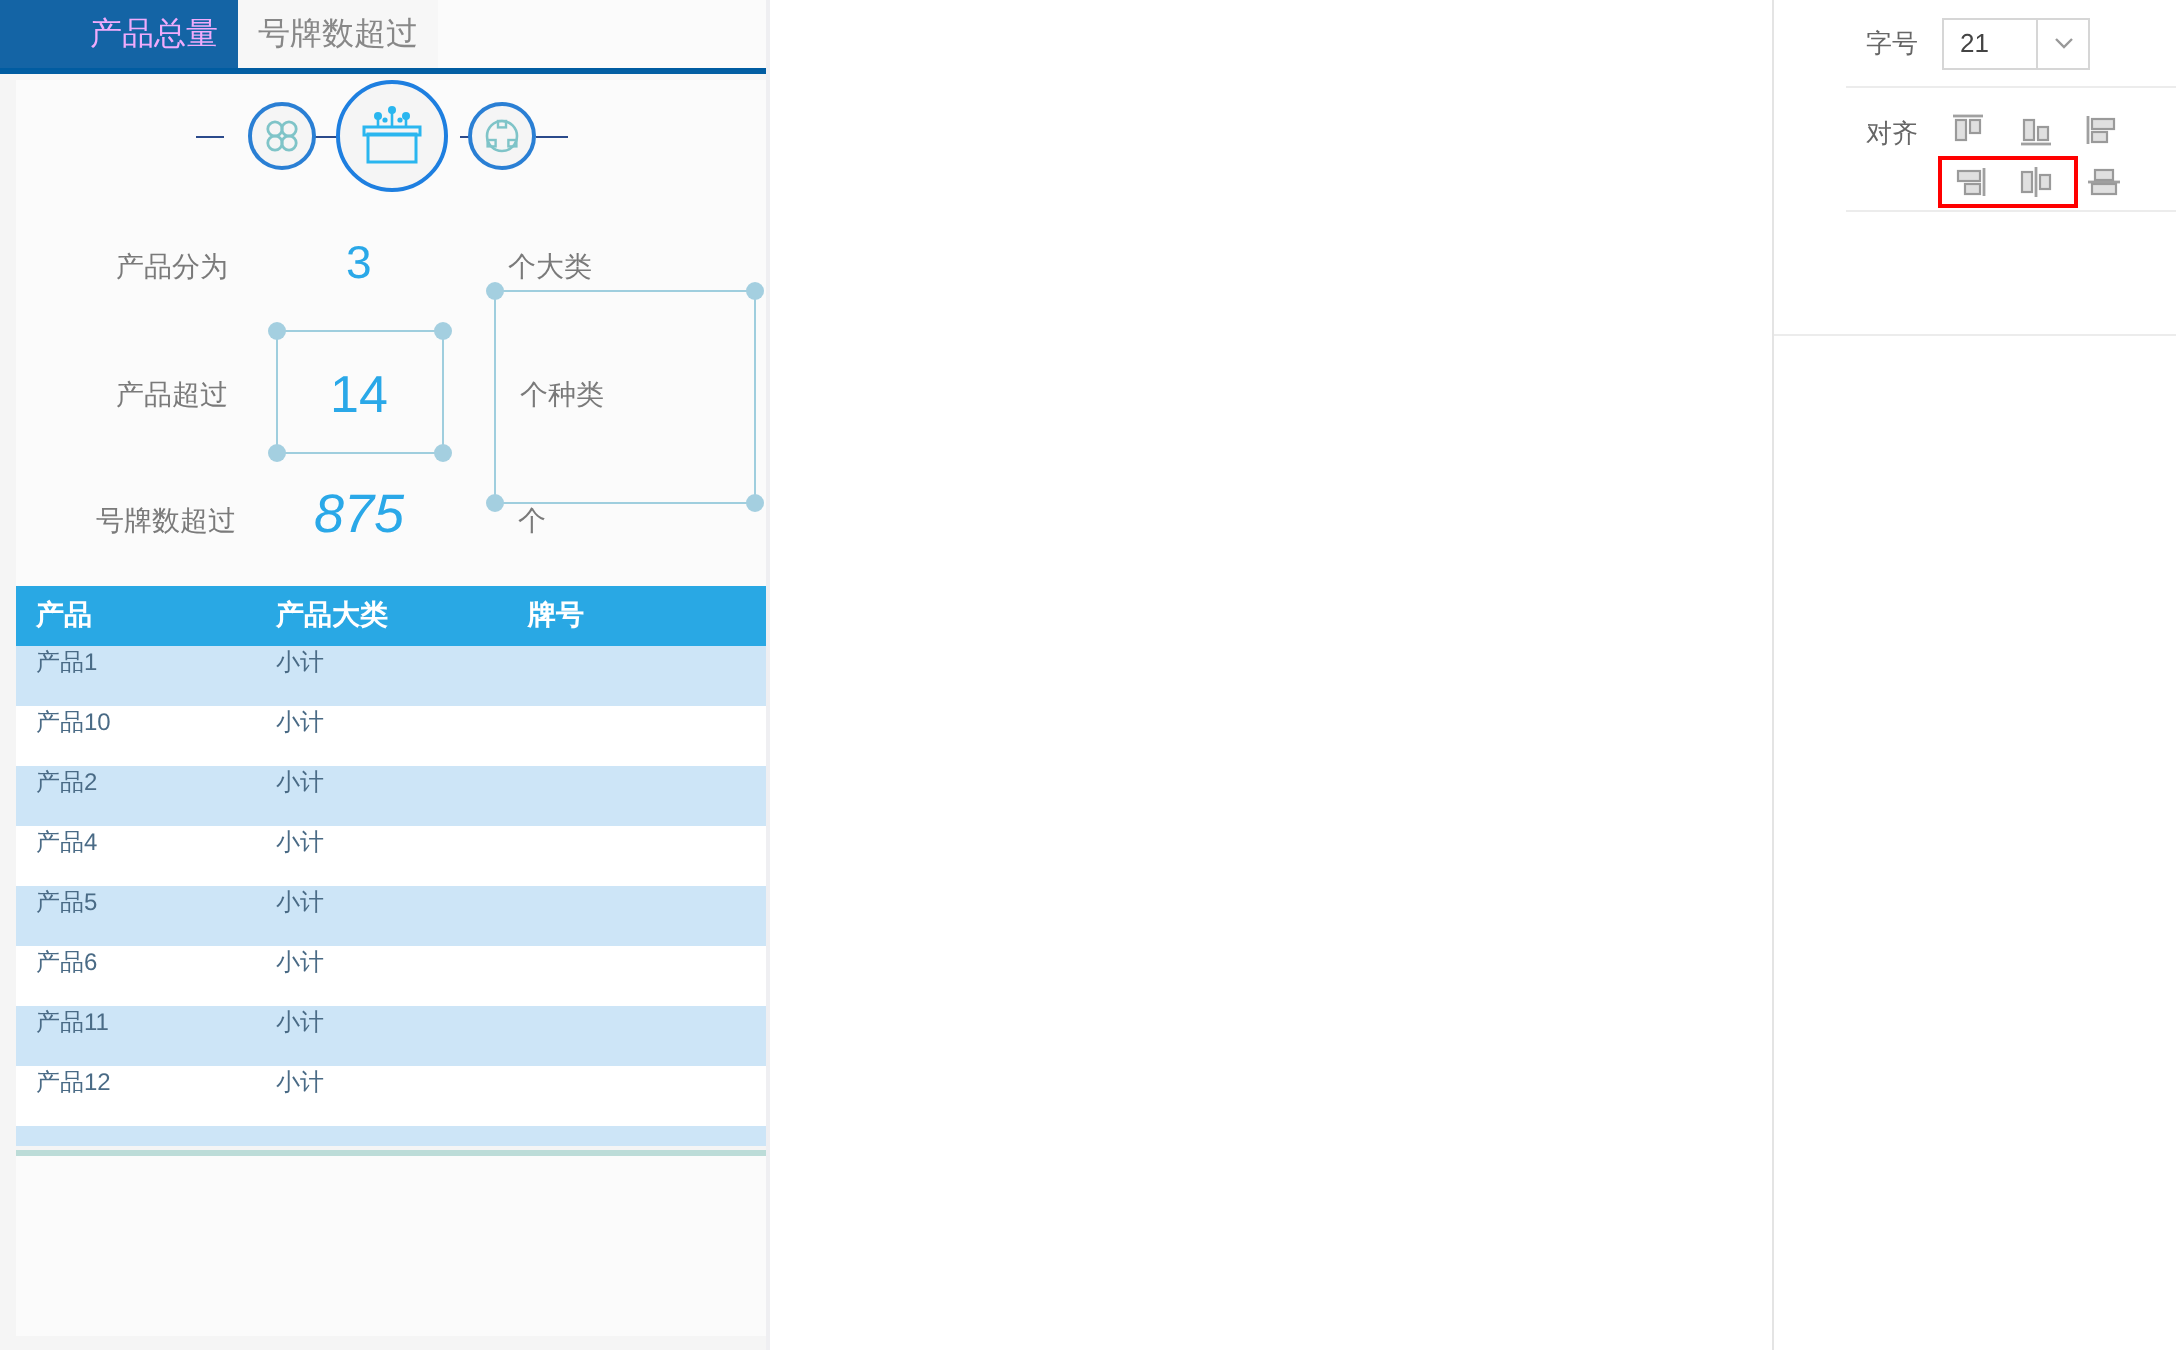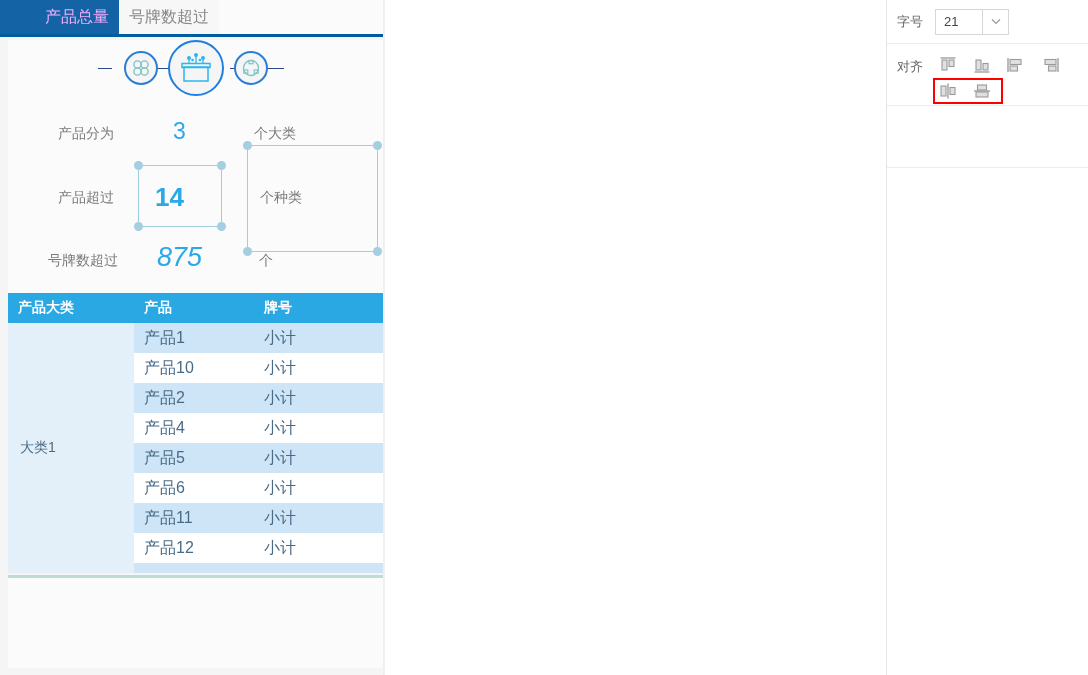--- a/index.html
+++ b/index.html
@@ -89,21 +89,21 @@
     position: absolute; font-size: 14px; color: #7a7a7a;
     white-space: nowrap; line-height: 30px;
   }
   #row1 { left: 0; top: 118px; width: 383px; }
   #row1 .stat-label { left: 58px; }
   #row1 .stat-num   { left: 173px; top: -2px; }
   #row1 .stat-unit  { left: 254px; }
 
   #row2 { left: 0; top: 182px; width: 383px; }
   #row2 .stat-label { left: 58px; }
-  #row2 .stat-num   { left: 155px; top: 0px; font-size: 26px; font-weight: bold; }
+  #row2 .stat-num   { left: 165px; top: 0px; font-size: 26px; }
   #row2 .stat-unit  { left: 260px; }
 
   #row3 { left: 0; top: 245px; width: 383px; }
   #row3 .stat-label { left: 48px; }
   #row3 .stat-num   { left: 157px; top: -3px; font-size: 27px; font-style: italic; }
   #row3 .stat-unit  { left: 259px; }
 
   
   .sel-box {
     position: absolute;
@@ -144,22 +144,22 @@
   #table-body-wrap { display: flex; height: 250px; }
   #group-cell {
     width: 126px; flex: none;
     background: #e3f0fa;
     display: flex; align-items: center;
     padding-left: 12px;
     font-size: 14px; color: #4a6b86;
   }
   #rows-col { flex: 1; }
   .trow {
-    display: flex; height: 30px; align-items: center;
-    font-size: 16px; color: #4a6b86;
+    display: flex; height: 30px; 
+    font-size: 12px; color: #4a6b86;
   }
   .trow.odd  { background: #ffffff; }
   .trow.even { background: #cde5f7; }
   .trow .td { padding-left: 10px; }
   .td-b { width: 120px; flex: none; }
   .td-c { flex: 1; }
   #row-tail { height: 10px; background: #cde5f7; }
 
   
   #canvas-sep {
@@ -175,20 +175,21 @@
     position: absolute; left: 383px; top: 0;
     width: 2px; height: 675px; background: #efeff2;
   }
 
   
   #props-panel {
     position: absolute; left: 886px; top: 0;
     width: 202px; height: 675px;
     background: #ffffff;
     border-left: 1px solid #e4e4e4;
+    padding-left: 36px;
   }
   .prop-section {
     border-bottom: 1px solid #ececec;
     display: flex; align-items: center;
     padding: 0 10px;
   }
   .prop-label {
     font-size: 13px; color: #666666; white-space: nowrap;
   }
   #sec-fontsize { height: 44px; }
@@ -322,26 +323,25 @@
 
     <div class="sel-box" id="sel-box-cat">
       <span class="sel-handle tl"></span>
       <span class="sel-handle tr"></span>
       <span class="sel-handle bl"></span>
       <span class="sel-handle br"></span>
     </div>
 
     <div id="data-table">
       <div id="table-head">
+        <div class="th col-b">产品</div>
         <div class="th col-a">产品大类</div>
-        <div class="th col-b">产品</div>
         <div class="th col-c">牌号</div>
       </div>
       <div id="table-body-wrap">
-        <div id="group-cell">大类1</div>
         <div id="rows-col">
           <div class="trow even">
             <span class="td td-b">产品1</span>
             <span class="td td-c">小计</span>
           </div>
           <div class="trow odd">
             <span class="td td-b">产品10</span>
             <span class="td td-c">小计</span>
           </div>
           <div class="trow even">

